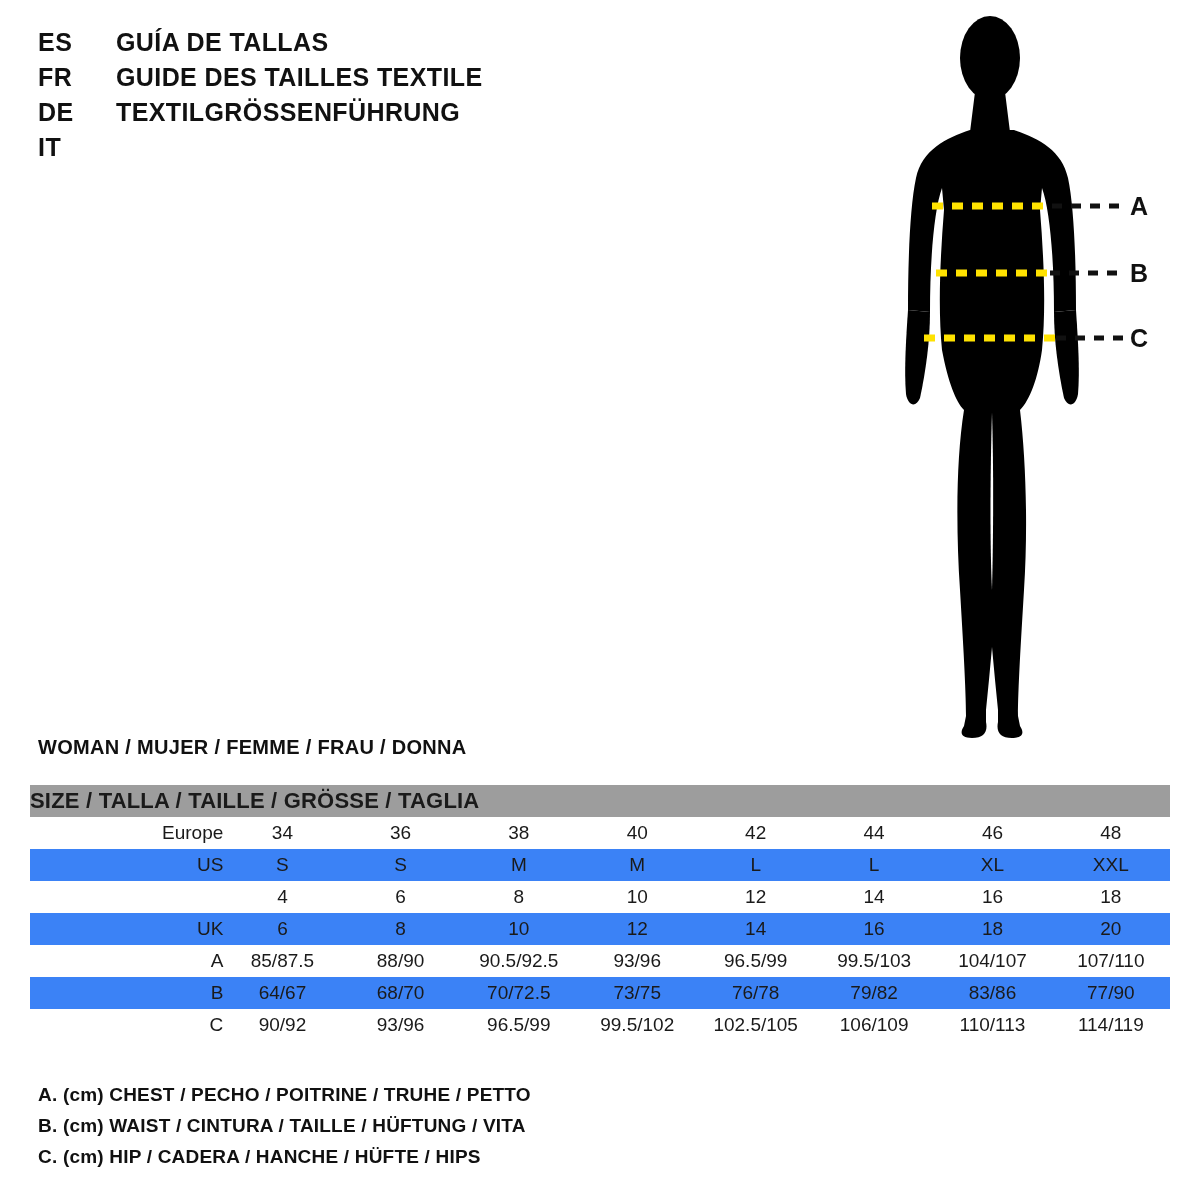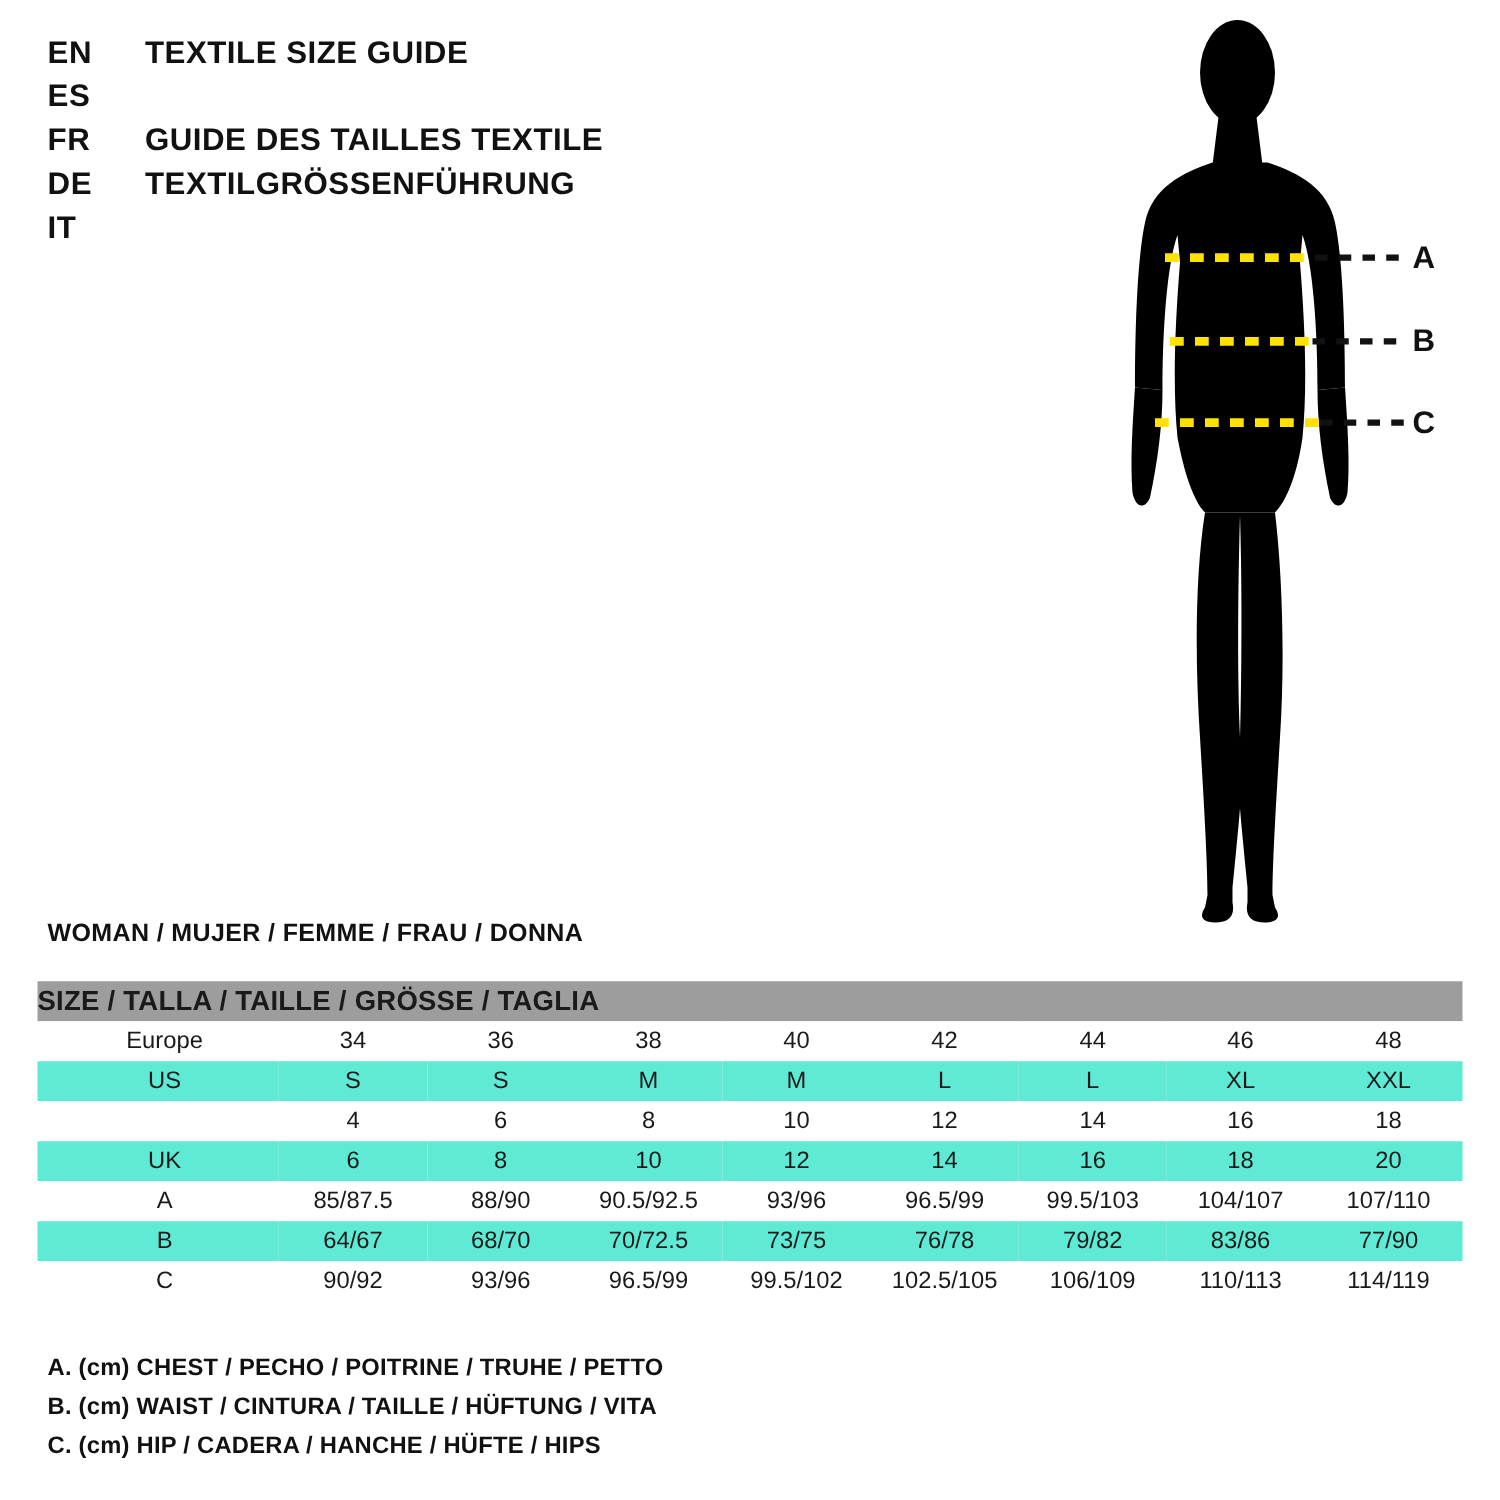--- a/index.html
+++ b/index.html
@@ -88,26 +88,26 @@
   }
   .row-head {
     background: #9d9d9d;
     font-weight: bold;
   }
   .row-head td {
     padding-left: 10px;
     font-size: 22px;
     letter-spacing: 0.2px;
   }
-  .row-alt { background: #5eead4; border-radius: 13px; }
+  .row-alt { background: #3b82f6; border-radius: 13px; }
   .row-plain { background: #ffffff; }
   .c-label {
     width: 185px;
     padding-left: 10px !important;
-    text-align: center;
+    text-align: right;
   }
   .c-val {
     width: 119px;
     text-align: center;
   }
 
   
   #footnotes {
     position: absolute;
     left: 38px;
@@ -120,25 +120,22 @@
     letter-spacing: 0.2px;
     line-height: 31px;
     color: #111;
   }
 </style>
 </head>
 <body>
 
 <div id="lang-block">
   <div class="lang-row">
-    <span class="lang-code">EN</span>
-    <span class="lang-title">TEXTILE SIZE GUIDE</span>
-  </div>
-  <div class="lang-row">
     <span class="lang-code">ES</span>
+    <span class="lang-title">GUÍA DE TALLAS</span>
   </div>
   <div class="lang-row">
     <span class="lang-code">FR</span>
     <span class="lang-title">GUIDE DES TAILLES TEXTILE</span>
   </div>
   <div class="lang-row">
     <span class="lang-code">DE</span>
     <span class="lang-title">TEXTILGRÖSSENFÜHRUNG</span>
   </div>
   <div class="lang-row">

